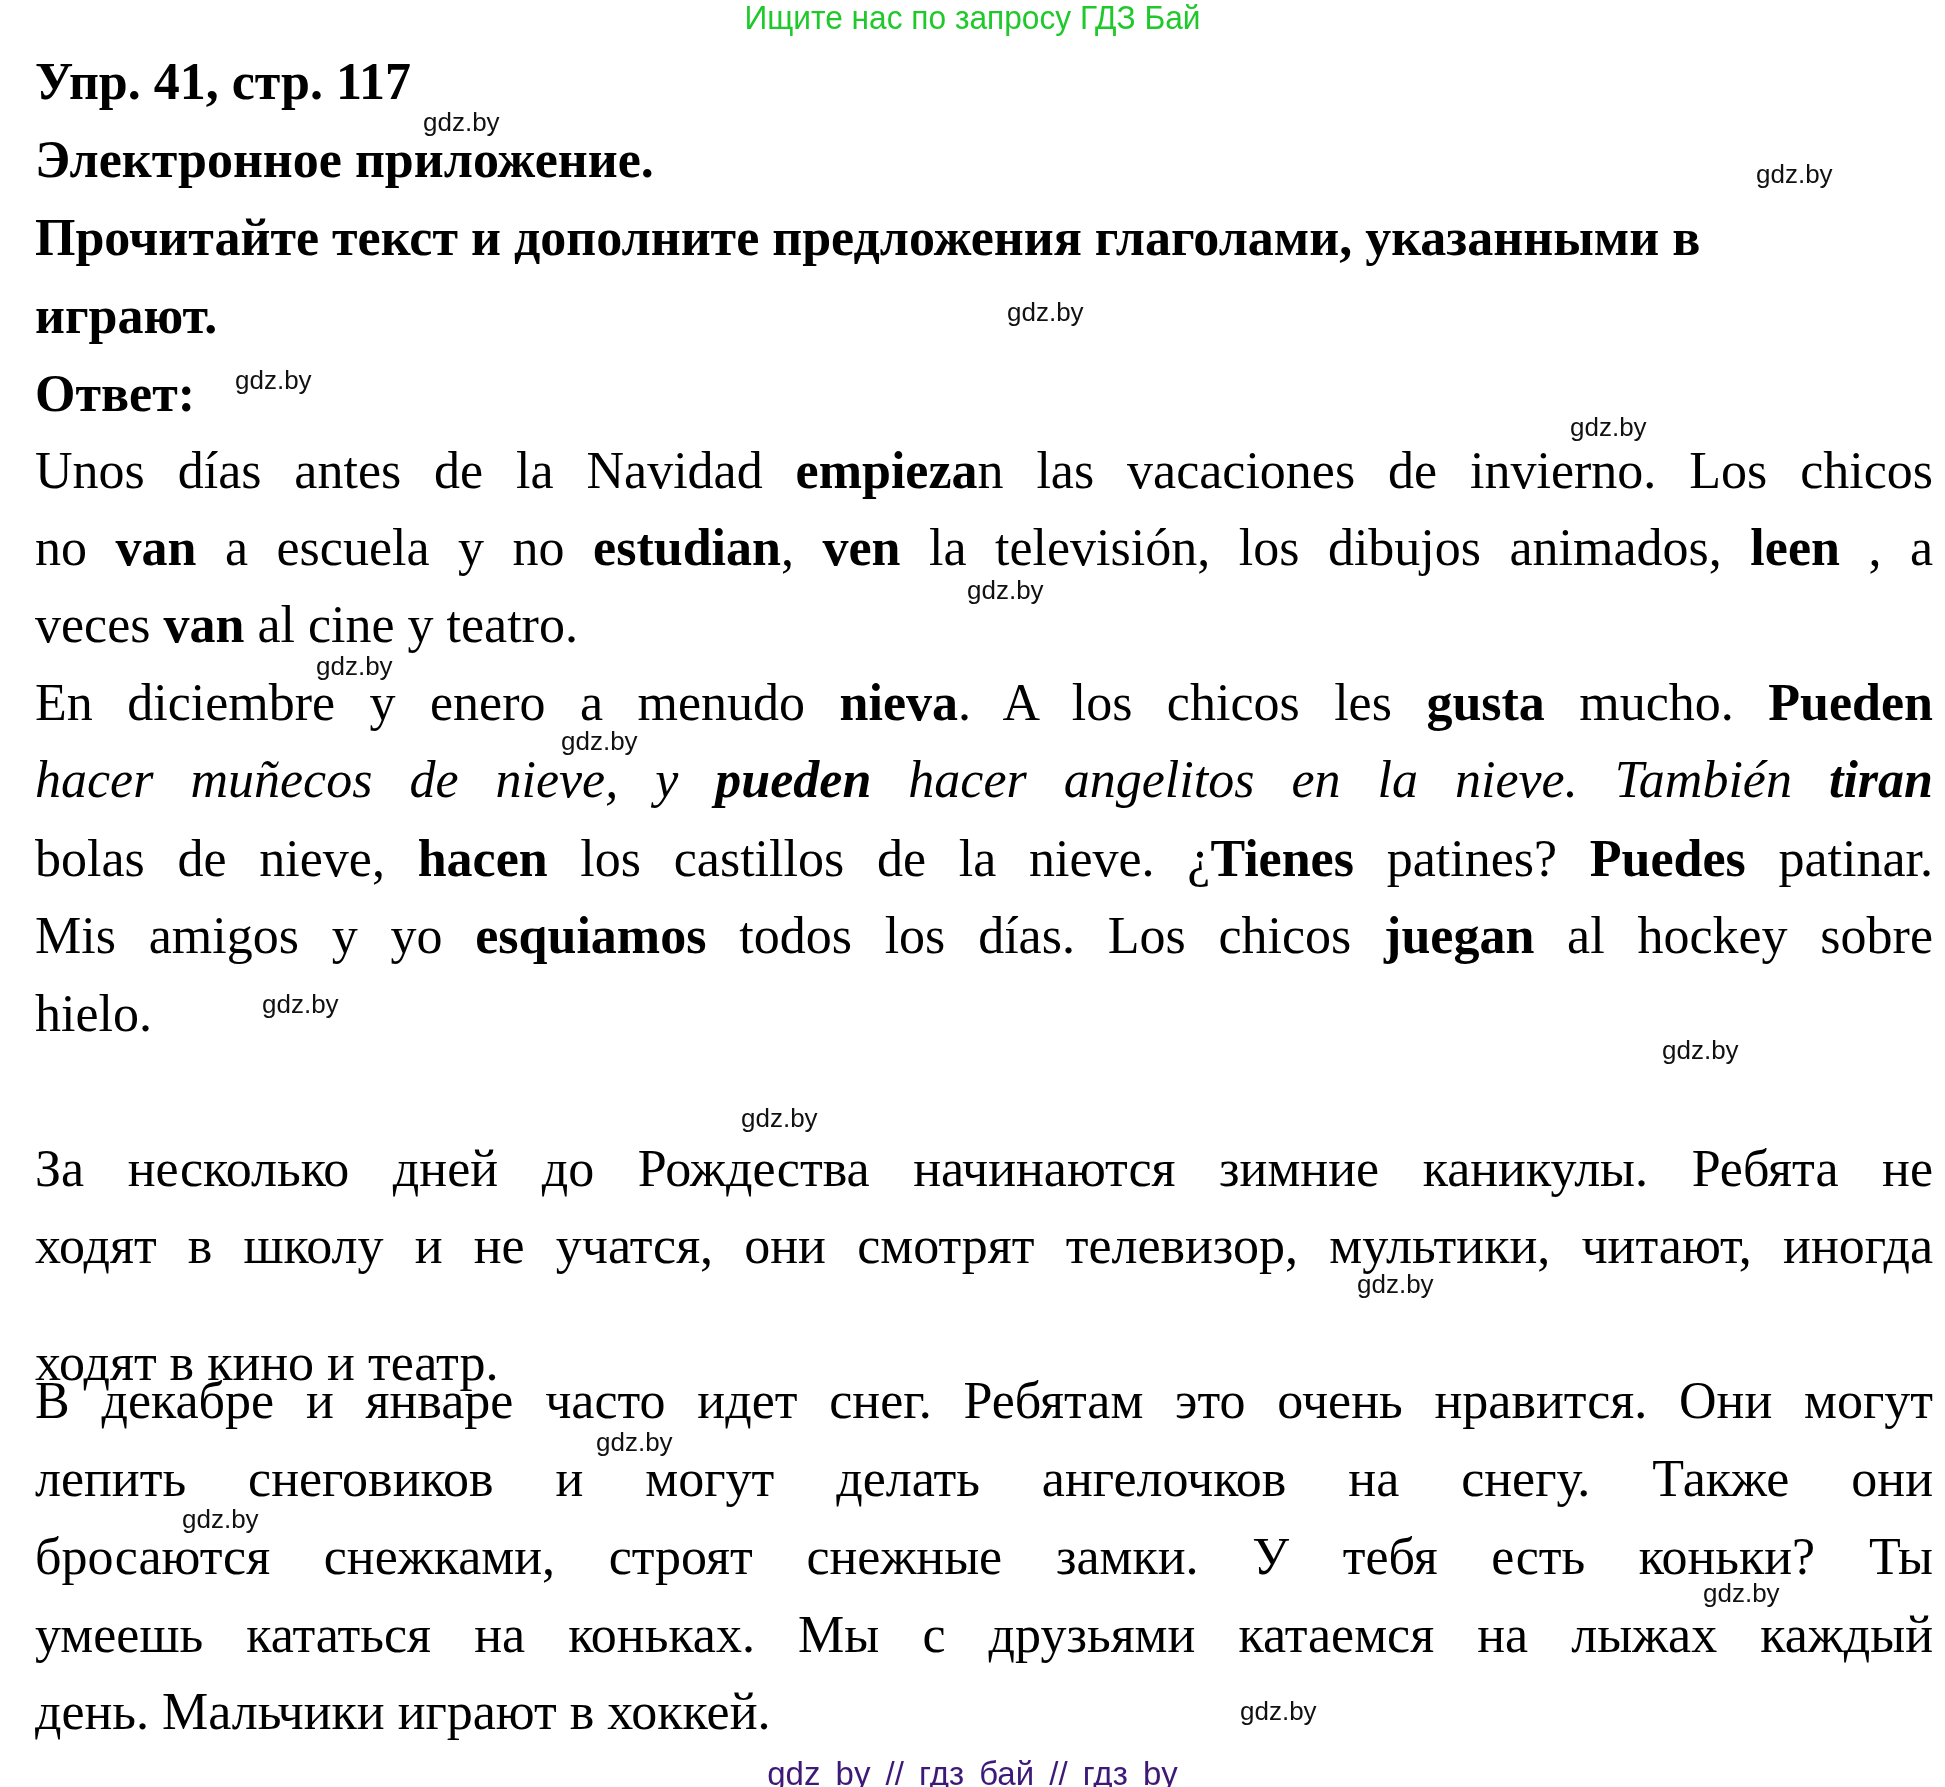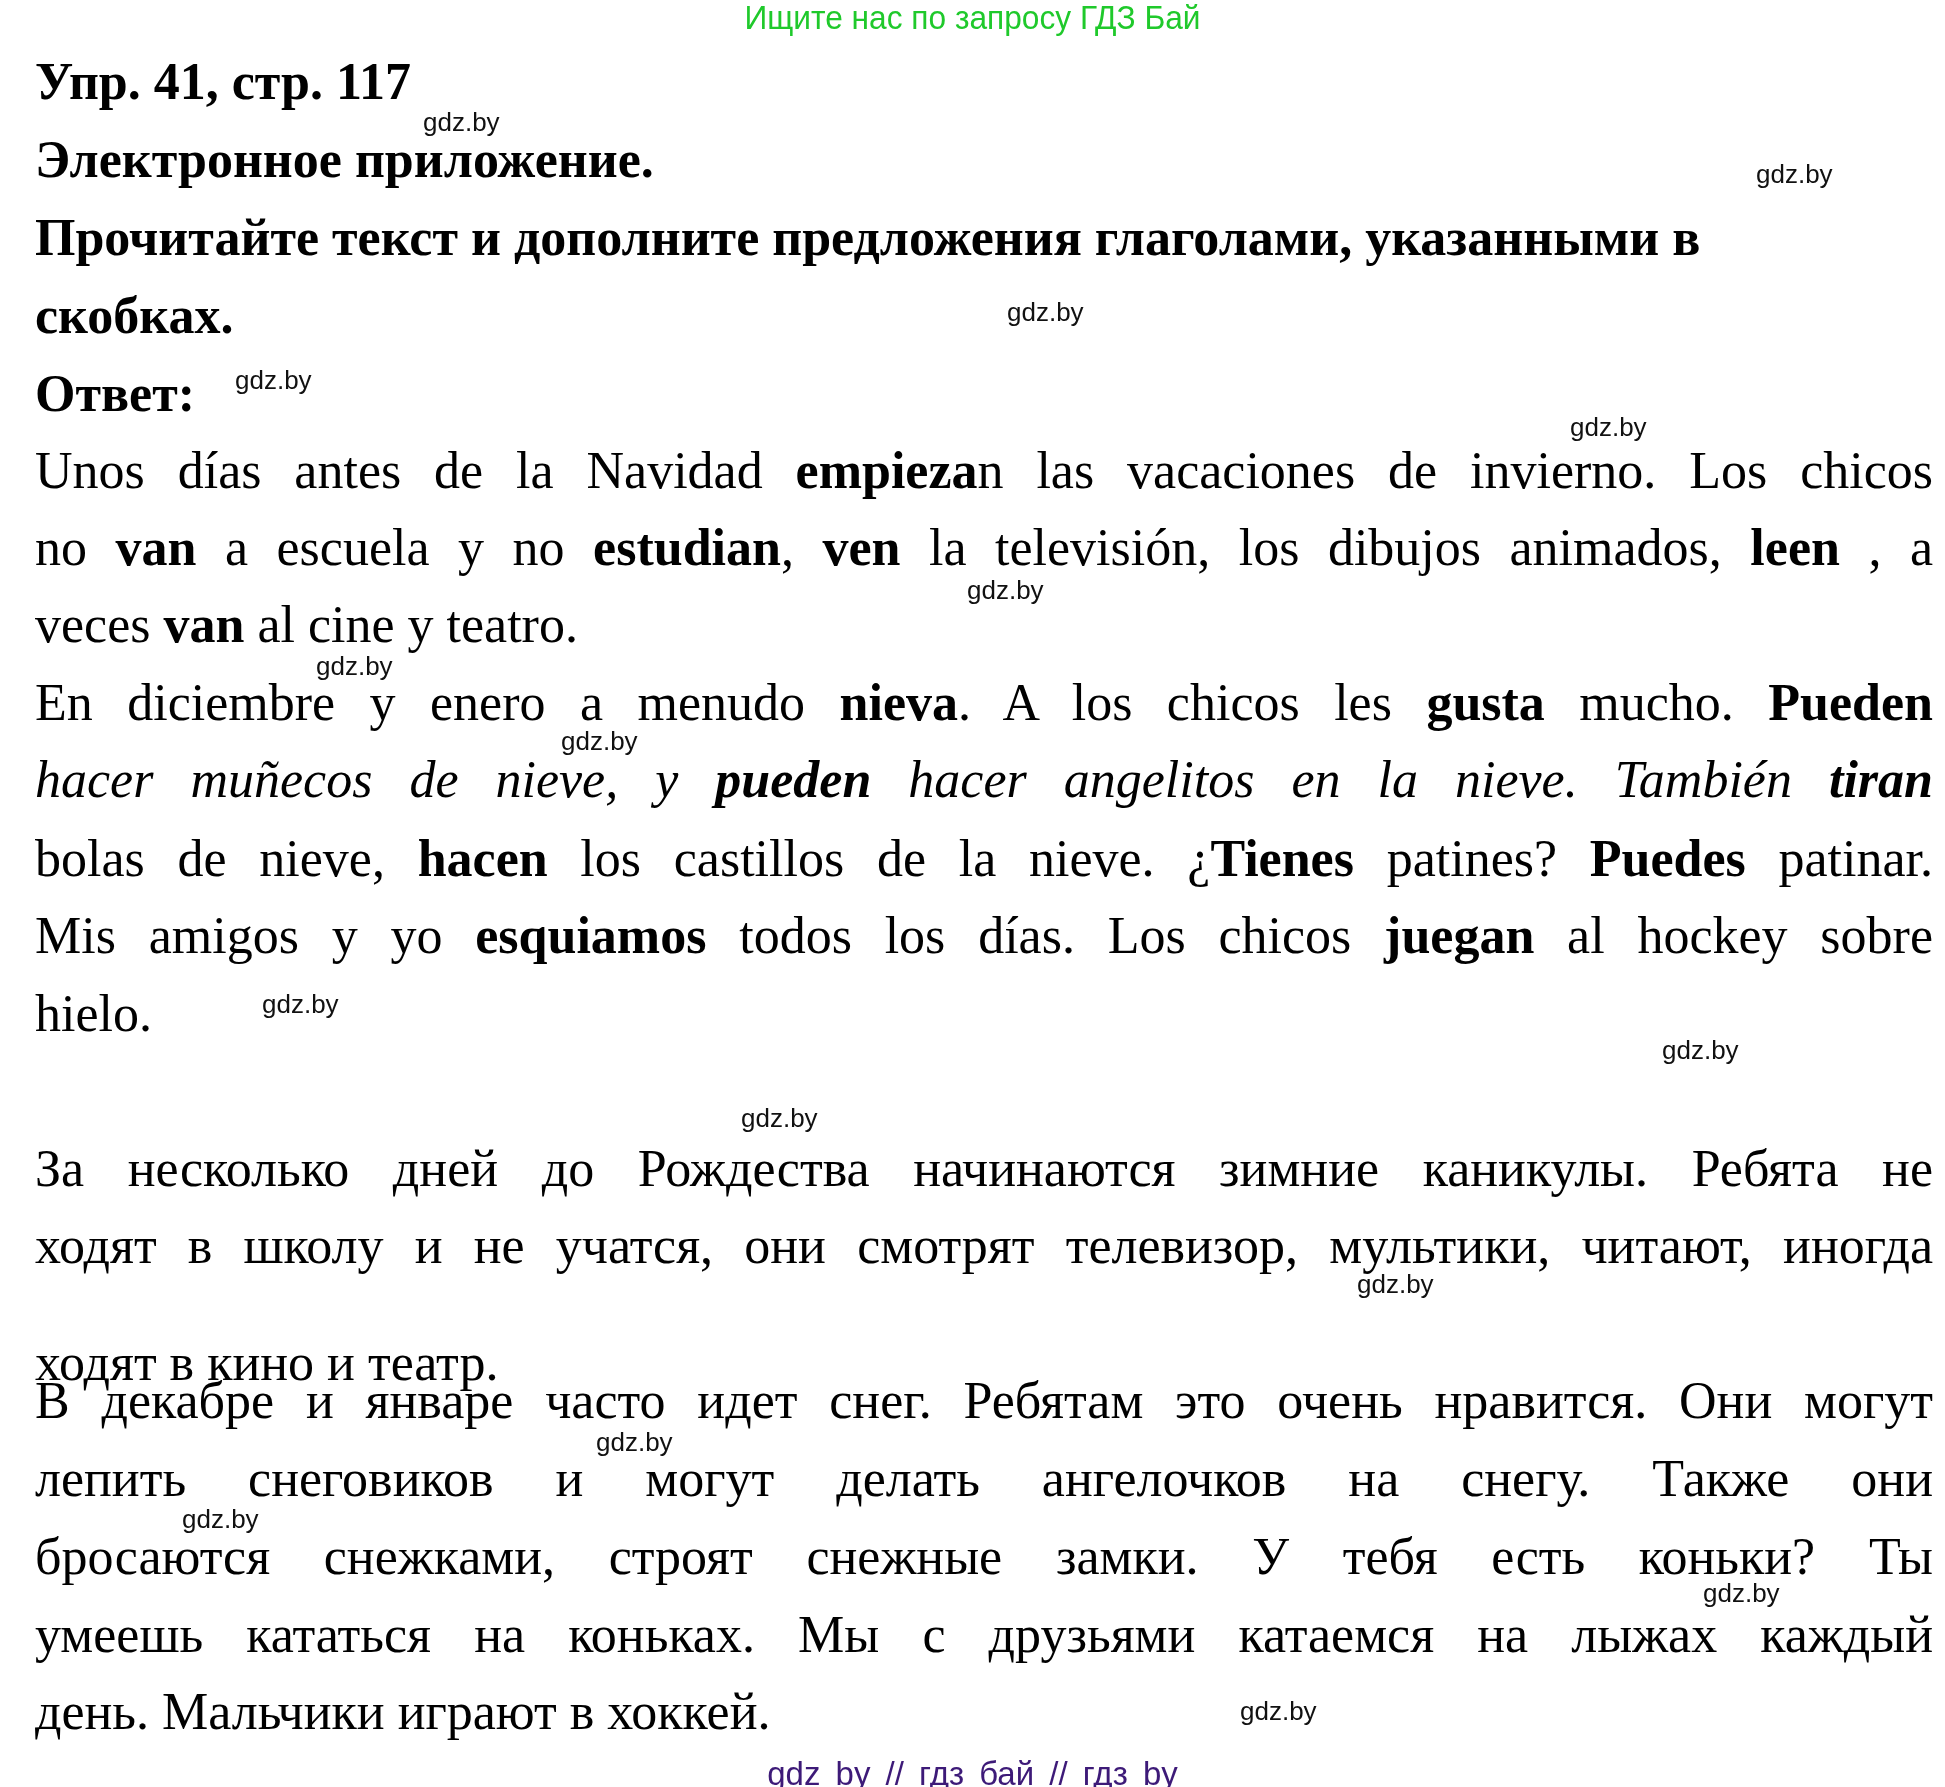--- a/index.html
+++ b/index.html
@@ -25,21 +25,21 @@
   </style>
 </head>
 <body>
 
 <div class="top-banner">Ищите нас по запросу ГДЗ Бай</div>
 
 <div class="doc">
   <div class="line bold" style="top:52px;">Упр. 41, стр. 117</div>
   <div class="line bold" style="top:130px;">Электронное приложение.</div>
   <div class="line bold" style="top:208px;text-align:right;">Прочитайте текст и дополните предложения глаголами, указанными в</div>
-  <div class="line bold" style="top:286px;">скобках.</div>
+  <div class="line bold" style="top:286px;">играют.</div>
   <div class="line bold" style="top:364px;">Ответ:</div>
 
   <div id="spanish-block">
       <div class="line just" style="top: 441px;"><span>Unos días antes de la Navidad </span><b>empieza</b><span>n las vacaciones de invierno. Los chicos</span></div>
       <div class="line just" style="top: 518px;"><span>no </span><b>van</b><span> a escuela y no </span><b>estudian</b><span>, </span><b>ven</b><span> la televisión, los dibujos animados, </span><b>leen</b><span> , a</span></div>
       <div class="line" style="top: 595px;"><span>veces </span><b>van</b><span> al cine y teatro.</span></div>
       <div class="line just" style="top: 673px;"><span>En diciembre y enero a menudo </span><b>nieva</b><span>. A los chicos les </span><b>gusta</b><span> mucho. </span><b>Pueden</b></div>
       <div class="line just" style="top: 750px; font-style: italic;"><span>hacer muñecos de nieve, y </span><b>pueden</b><span> hacer angelitos en la nieve. También </span><b>tiran</b></div>
       <div class="line just" style="top: 829px;"><span>bolas de nieve, </span><b>hacen</b><span> los castillos de la nieve. ¿</span><b>Tienes</b><span> patines? </span><b>Puedes</b><span> patinar.</span></div>
       <div class="line just" style="top: 906px;"><span>Mis amigos y yo </span><b>esquiamos</b><span> todos los días. Los chicos </span><b>juegan</b><span> al hockey sobre</span></div>

